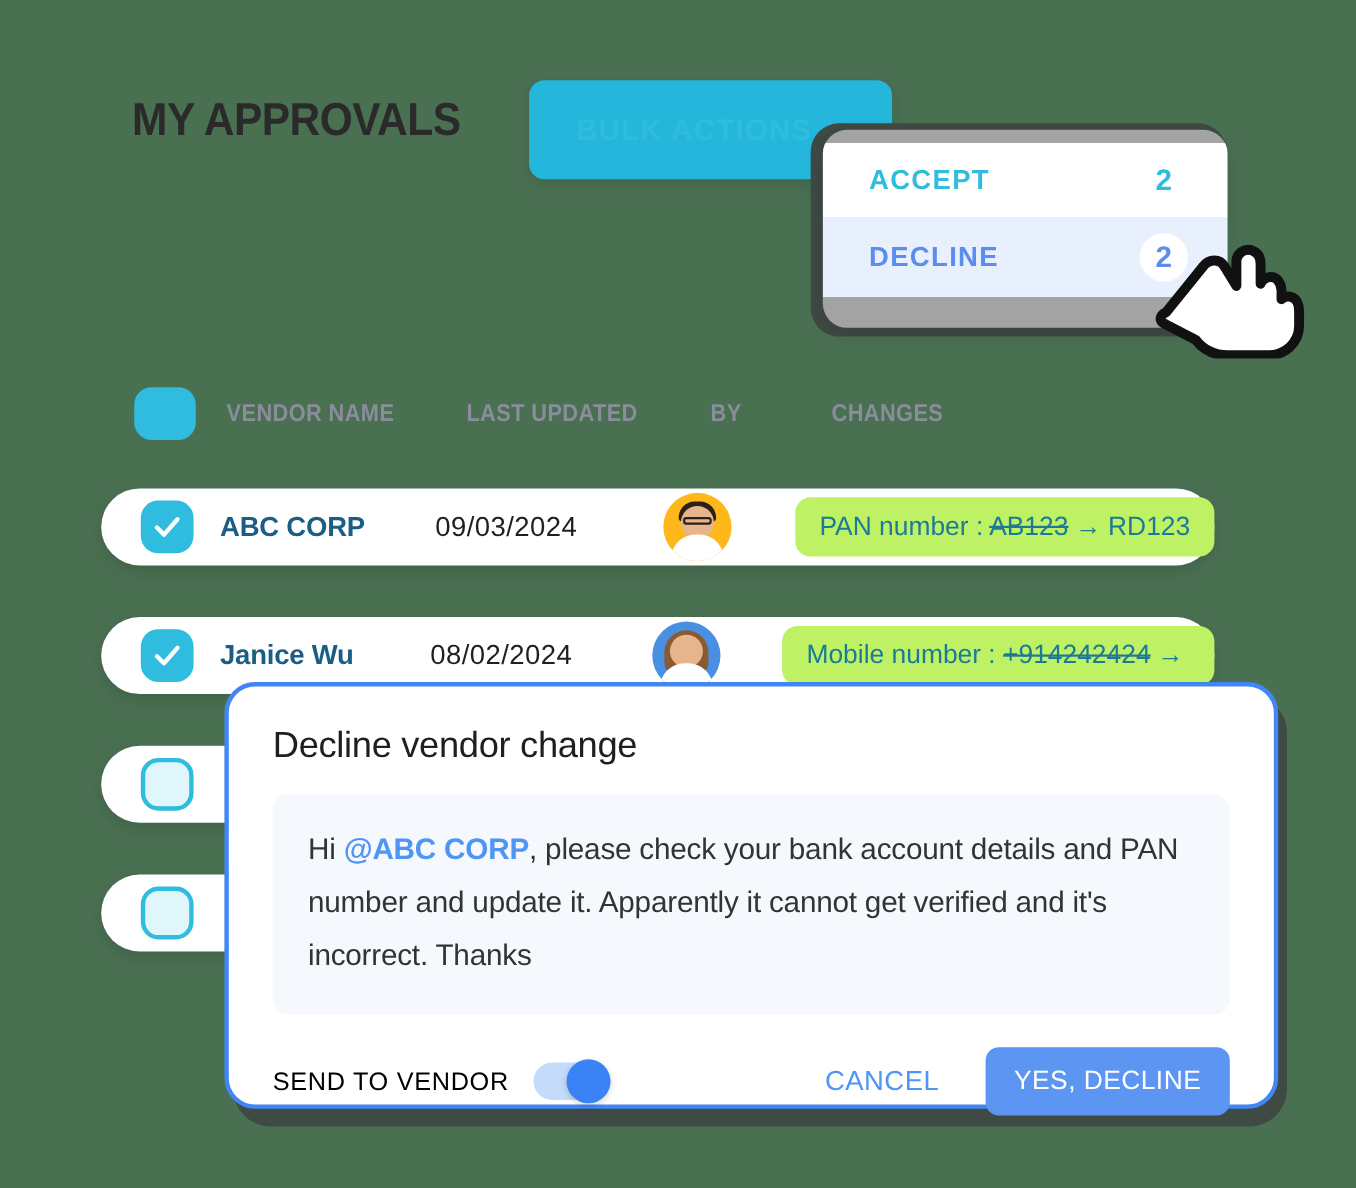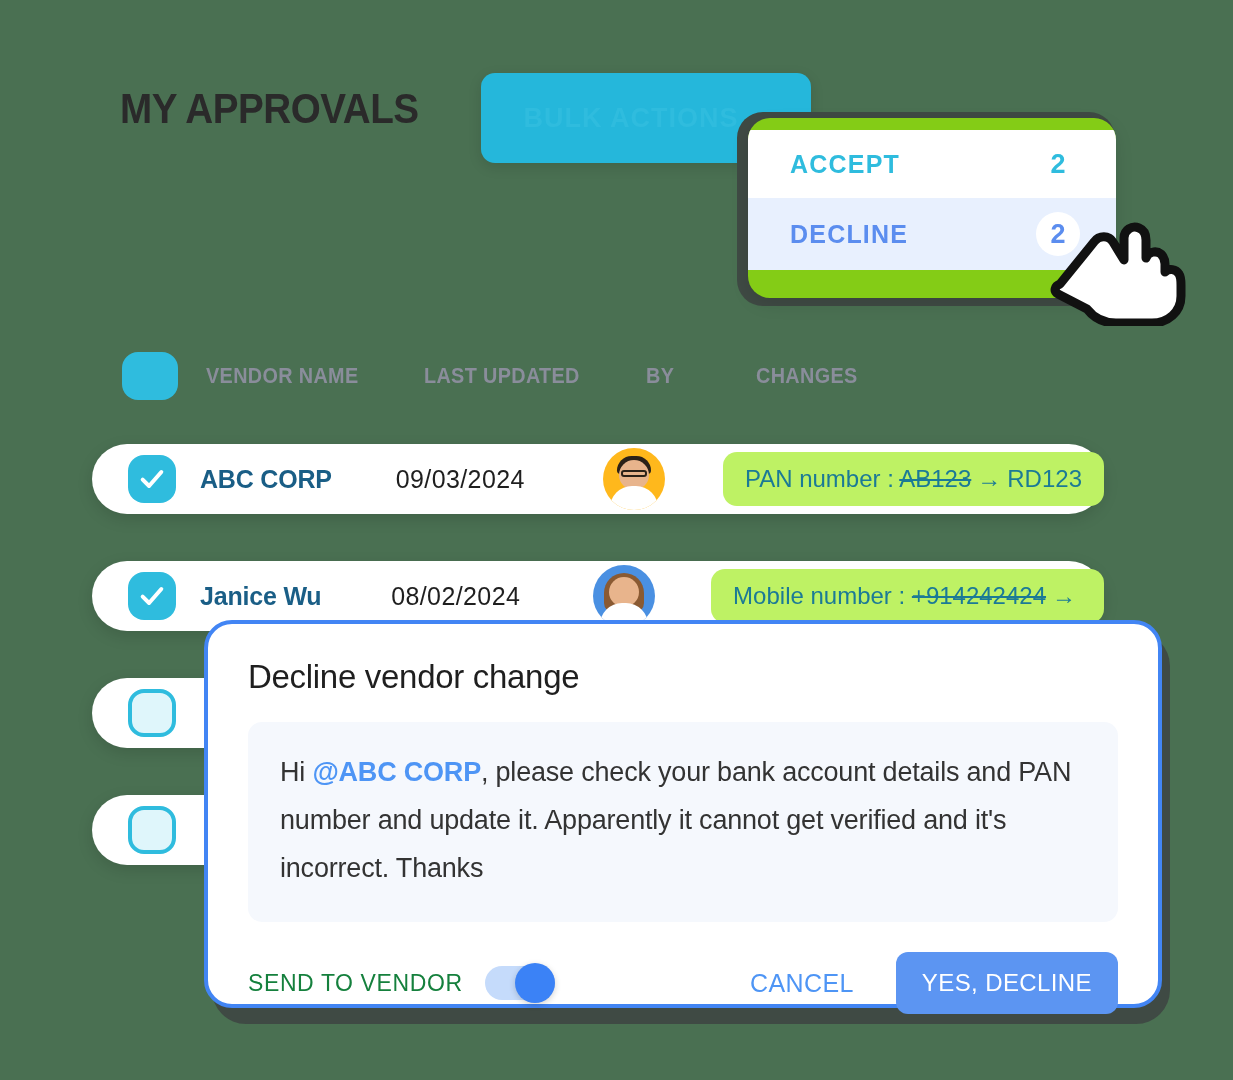--- a/index.html
+++ b/index.html
@@ -38,21 +38,21 @@
 
   
   .dd-frame {
     position: absolute; left: 737px; top: 112px;
     width: 378px; height: 194px;
     background: #3F4A44; border-radius: 26px;
   }
   .dd-panel {
     position: absolute; left: 748px; top: 118px;
     width: 368px; height: 180px;
-    background: #84cc16; border-radius: 22px;
+    background: #a3a3a3; border-radius: 22px;
     overflow: hidden;
     box-shadow: 0 6px 18px rgba(0,0,0,0.10);
   }
   .dd-item {
     height: 68px; display: flex; align-items: center;
     padding: 0 36px 0 42px; cursor: pointer;
   }
   .dd-item:first-child { margin-top: 12px; }
   .dd-item .dd-label {
     flex: 1; font-size: 25px; font-weight: 600; letter-spacing: 1.2px;
@@ -185,21 +185,21 @@
     padding: 26px 32px 30px 32px;
     font-size: 27px; line-height: 1.78; color: #333333;
     letter-spacing: -0.2px;
   }
   .modal-msg .mention { color: #4E95F5; font-weight: 700; }
   .modal-foot {
     display: flex; align-items: center;
     margin-top: 30px;
   }
   .send-label {
-    font-size: 23px; font-weight: 500; color: #15803d;
+    font-size: 23px; font-weight: 500; color: #000000;
     letter-spacing: 0.6px; margin-right: 22px;
   }
   .toggle {
     width: 70px; height: 34px; background: #C5DBFB; border-radius: 17px;
     position: relative; cursor: pointer; flex: none;
   }
   .toggle .knob {
     position: absolute; right: 0; top: -3px;
     width: 40px; height: 40px; border-radius: 50%;
     background: #3B82F6; box-shadow: 0 2px 6px rgba(0,0,0,0.18);

